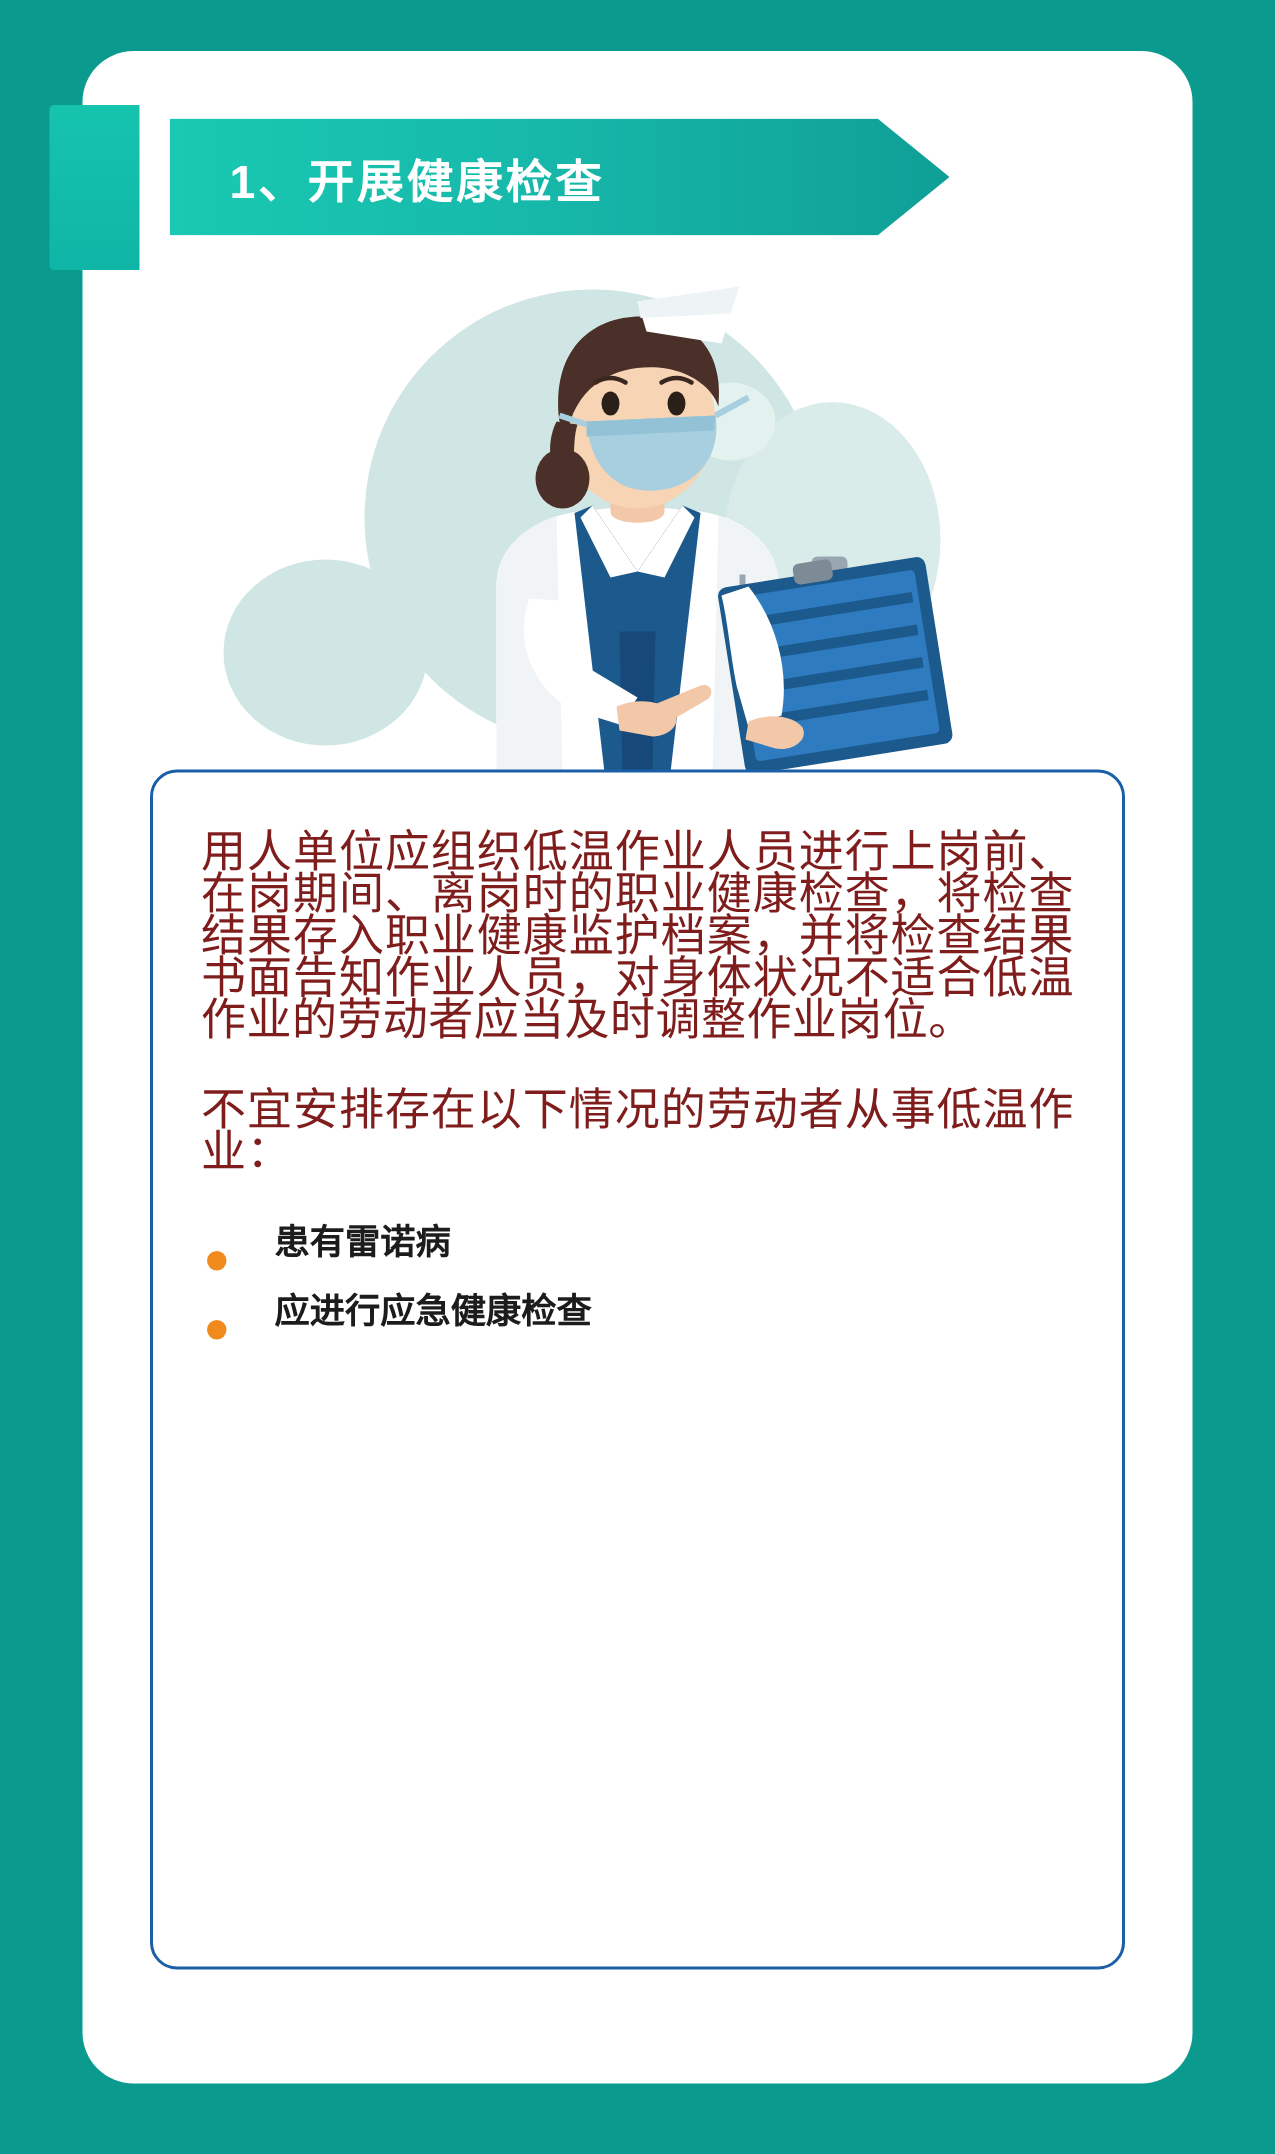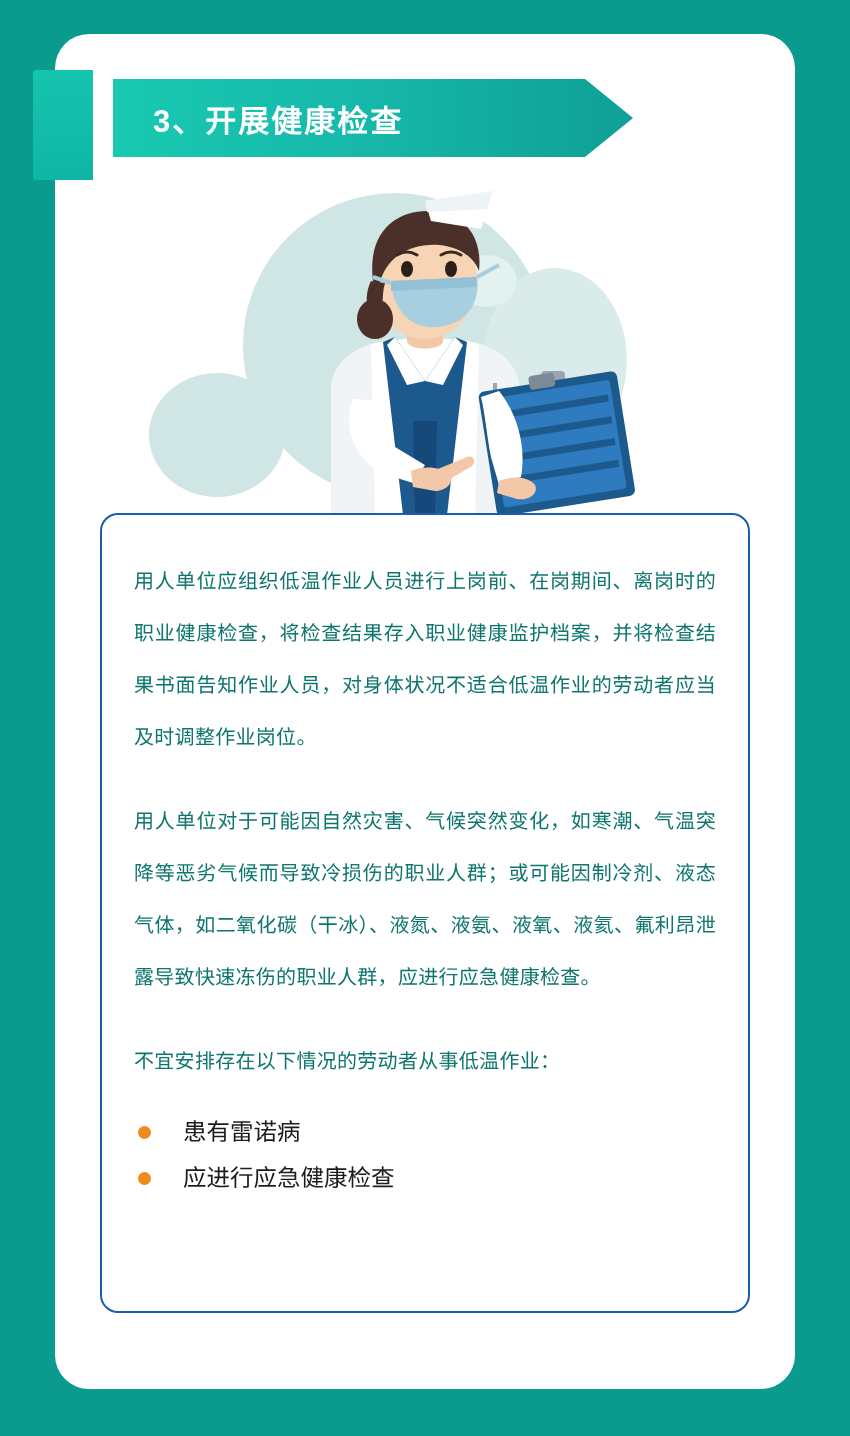--- a/index.html
+++ b/index.html
@@ -85,40 +85,41 @@
     height: 800px;
     border: 2px solid #1b5fa8;
     border-radius: 18px;
     box-sizing: border-box;
     background: #ffffff;
   }
   .textbox-inner {
     padding: 40px 32px 20px 32px;
   }
   .para {
-    color: #0f766e;
-    font-size: 20px;
-    line-height: 52px;
+    color: #7f1d1d;
+    font-size: 30px;
+    line-height: 28px;
     letter-spacing: 0.3px;
     margin: 0 0 32px 0;
     text-align: justify;
   }
   .para.last-intro {
     margin-bottom: 26px;
     font-family: Liberation Serif, serif;
   }
   .bullets {
     list-style: none;
     margin: 0;
     padding: 0 0 0 4px;
   }
   .bullets li {
     display: flex;
-    align-items: center;
+    align-items: flex-end;
     margin-bottom: 8px;
+    font-weight: bold;
   }
   .dot {
     width: 13px;
     height: 13px;
     border-radius: 50%;
     background: #f08a1d;
     flex: 0 0 auto;
     margin-right: 32px;
   }
   .bullet-text {
@@ -130,21 +131,21 @@
 </head>
 <body>
 
 <div class="page">
 
   <div class="card"></div>
 
   <div class="banner-wrap">
     <div class="banner-tab"></div>
     <div class="banner-main">
-      <div class="banner-title">3、开展健康检查</div>
+      <div class="banner-title">1、开展健康检查</div>
     </div>
   </div>
 
   <div class="illus">
     <svg width="600" height="330" viewBox="0 0 600 330" xmlns="http://www.w3.org/2000/svg">
 
       <circle cx="300" cy="160" r="152" fill="#cfe6e4"></circle>
       <ellipse cx="460" cy="175" rx="72" ry="92" fill="#d9ecea"></ellipse>
       <ellipse cx="122" cy="250" rx="68" ry="62" fill="#cfe6e4"></ellipse>
       <ellipse cx="392" cy="96" rx="30" ry="26" fill="#e3f1ef"></ellipse>
@@ -202,21 +203,20 @@
       <path d="M338 286 L372 272 C378 270 382 276 377 281 L348 298 Z" fill="#f3c8a8"></path>
 
       <path d="M404 206 C420 226 432 258 426 292 L404 300 L396 272 C392 252 390 228 386 212 Z" fill="#ffffff"></path>
       <path d="M404 296 C418 290 434 292 440 300 C444 308 434 316 422 314 L402 308 Z" fill="#f3c8a8"></path>
     </svg>
   </div>
 
   <div class="textbox">
     <div class="textbox-inner">
       <p class="para">用人单位应组织低温作业人员进行上岗前、在岗期间、离岗时的职业健康检查，将检查结果存入职业健康监护档案，并将检查结果书面告知作业人员，对身体状况不适合低温作业的劳动者应当及时调整作业岗位。</p>
-      <p class="para">用人单位对于可能因自然灾害、气候突然变化，如寒潮、气温突降等恶劣气候而导致冷损伤的职业人群；或可能因制冷剂、液态气体，如二氧化碳（干冰）、液氮、液氨、液氧、液氦、氟利昂泄露导致快速冻伤的职业人群，应进行应急健康检查。</p>
       <p class="para last-intro">不宜安排存在以下情况的劳动者从事低温作业：</p>
       <ul class="bullets">
         <li>
           <span class="dot"></span>
           <span class="bullet-text">患有雷诺病</span>
         </li>
         <li>
           <span class="dot"></span>
           <span class="bullet-text">应进行应急健康检查</span>
         </li>

